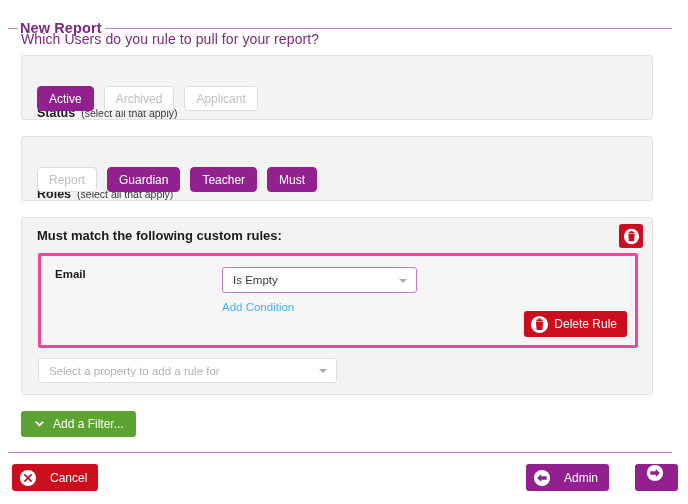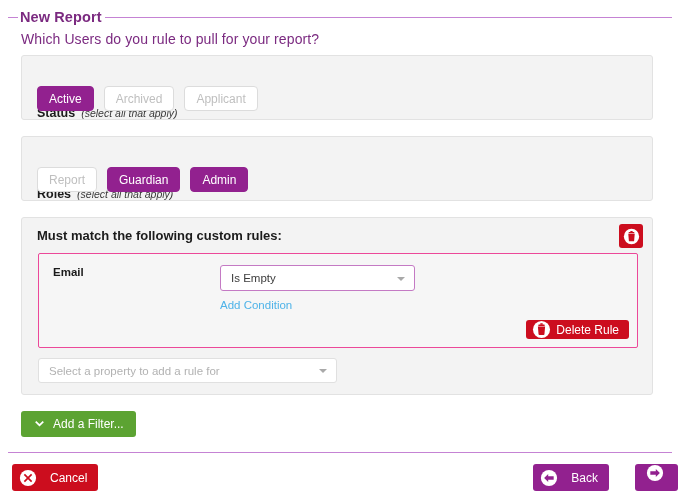--- a/index.html
+++ b/index.html
@@ -17,21 +17,21 @@
     position: relative;
     width: 688px;
     height: 504px;
     background: #ffffff;
   }
 
   
   .legend-row {
     position: absolute;
     left: 8px;
-    top: 7px;
+    top: 18px;
     width: 664px;
     height: 20px;
     display: flex;
     align-items: center;
   }
   .legend-dash {
     width: 10px;
     height: 1px;
     background: #c583d4;
     flex: 0 0 auto;
@@ -80,21 +80,20 @@
     align-items: baseline;
     gap: 6px;
   }
   .panel-title {
     font-size: 12.5px;
     font-weight: 700;
     color: #1b1b1b;
   }
   .panel-hint {
     font-size: 10.5px;
-    font-style: italic;
     color: #3a3a3a;
     margin-top: 40px;
   }
 
   
   .chip-row {
     position: absolute;
     left: 15px;
     top: 30px;
     display: flex;
@@ -150,21 +149,21 @@
     padding: 0;
   }
 
   .rule-box {
     position: absolute;
     left: 16px;
     top: 35px;
     width: 600px;
     height: 95px;
     background: #f6f6f6;
-    border: 1px solid #ec4899;
+    border: 3px solid #ec4899;
     border-radius: 2px;
     padding-left: 43px;
   }
   .rule-label {
     position: absolute;
     left: 14px;
     top: 12px;
     font-size: 11.5px;
     font-weight: 700;
     color: #1b1b1b;
@@ -223,21 +222,21 @@
     font-size: 11.5px;
     color: #4fb3e8;
     cursor: pointer;
     text-decoration: none;
   }
 
   .delete-rule-btn {
     position: absolute;
     right: 8px;
     bottom: 8px;
-    height: 19px;
+    height: 26px;
     background: #cc0d1e;
     border: none;
     border-radius: 3px;
     color: #ffffff;
     font-size: 12px;
     font-family: "Liberation Sans", sans-serif;
     display: inline-flex;
     align-items: center;
     gap: 5px;
     padding: 0 10px 0 6px;
@@ -322,21 +321,22 @@
   </div>
 
   <div class="panel" id="panel-roles">
     <div class="panel-head">
       <span class="panel-title">Roles</span>
       <span class="panel-hint">(select all that apply)</span>
     </div>
     <div class="chip-row">
       <div class="chip off">Report</div>
       <div class="chip on">Guardian</div>
-      <div class="chip on">Admin</div>
+      <div class="chip on">Teacher</div>
+      <div class="chip on">Must</div>
     </div>
   </div>
 
   <div class="panel" id="panel-rules">
 
     <div class="rules-title">Must match the following custom rules:</div>
 
     <button class="icon-btn-trash">
       <svg class="glyph" width="17" height="17" viewBox="0 0 20 20" aria-hidden="true">
         <circle cx="10" cy="10" r="9" fill="#ffffff"></circle>
@@ -388,21 +388,21 @@
       <path d="M6.6 5.3 L10 8.7 L13.4 5.3 L14.7 6.6 L11.3 10 L14.7 13.4 L13.4 14.7 L10 11.3 L6.6 14.7 L5.3 13.4 L8.7 10 L5.3 6.6 Z" fill="#cc0d1e"></path>
     </svg>
     <span>Cancel</span>
   </button>
 
   <button class="btn" id="btn-back">
     <svg class="glyph" width="18" height="18" viewBox="0 0 20 20" aria-hidden="true">
       <circle cx="10" cy="10" r="9" fill="#ffffff"></circle>
       <path d="M4.6 10 L9.1 5.5 L9.1 8.1 L15.2 8.1 L15.2 11.9 L9.1 11.9 L9.1 14.5 Z" fill="#92218f"></path>
     </svg>
-    <span>Back</span>
+    <span>Admin</span>
   </button>
 
   <button class="btn" id="btn-next">
     <svg class="glyph" width="18" height="18" viewBox="0 0 20 20" aria-hidden="true">
       <circle cx="10" cy="10" r="9" fill="#ffffff"></circle>
       <path d="M15.4 10 L10.9 5.5 L10.9 8.1 L4.8 8.1 L4.8 11.9 L10.9 11.9 L10.9 14.5 Z" fill="#92218f"></path>
     </svg>
     <span>Next</span>
   </button>
 

